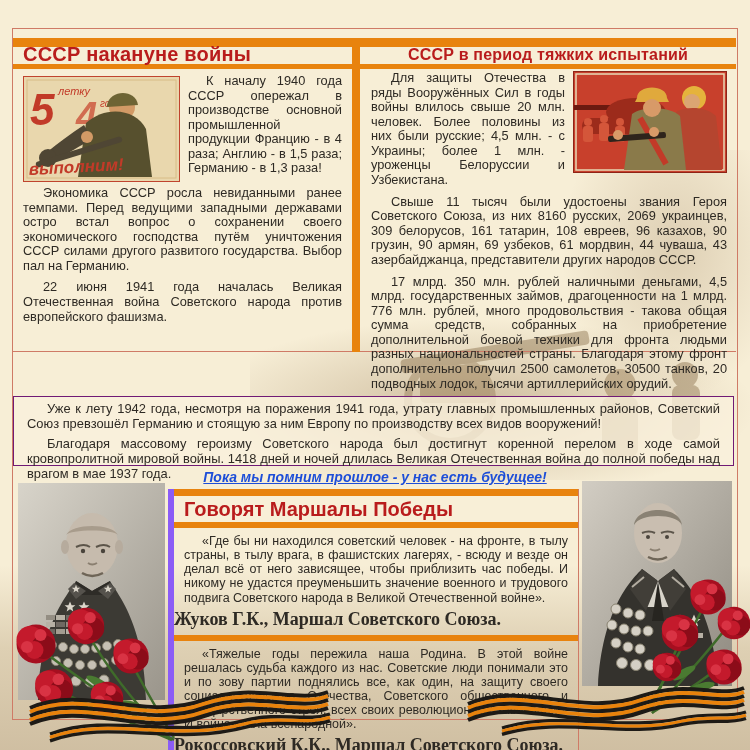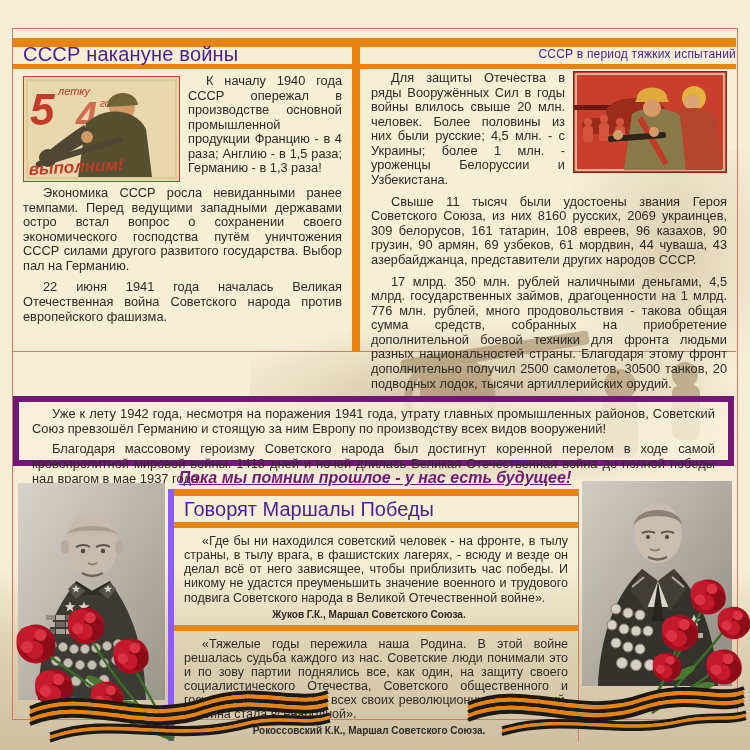--- a/index.html
+++ b/index.html
@@ -21,46 +21,46 @@
   
   .outer-border{left:12px;top:28px;width:724px;height:690px;border:1px solid #cf7a66;z-index:1;}
   .bar{background:#e8830e;z-index:2;}
   .top-bar{left:13px;top:38px;width:723px;height:9px;}
   .rule-left{left:13px;top:64px;width:339px;height:5px;}
   .rule-right{left:360px;top:64px;width:376px;height:5px;}
   .divider{left:352px;top:38px;width:8px;height:314px;}
   .col-bottom-l{left:13px;top:351px;width:339px;border-top:1px solid #cf7a66;z-index:1;}
   .col-bottom-r{left:360px;top:351px;width:376px;border-top:1px solid #cf7a66;z-index:1;}
   
-  h1,h2,h3{margin:0;font-weight:normal;color:#4c1d95;}
+  h1,h2,h3{margin:0;font-weight:bold;color:#b91c1c;}
   .headline-left{left:13px;top:44px;width:339px;font-size:20px;line-height:21px;padding-left:10px;z-index:2;letter-spacing:.2px;}
-  .headline-right{left:360px;top:44px;width:376px;font-size:12px;line-height:21px;text-align:right;z-index:2;letter-spacing:.2px;}
+  .headline-right{left:360px;top:44px;width:376px;font-size:16px;line-height:21px;text-align:center;z-index:2;letter-spacing:.2px;}
   
   .bodytext p{margin:0 0 7px 0;text-indent:20px;text-align:justify;font-size:12.8px;line-height:1.14;}
   .col-left-body{left:13px;top:72px;width:339px;padding:2px 10px 0 10px;box-sizing:border-box;z-index:2;}
   .col-right-body{left:360px;top:69px;width:376px;padding:2px 9px 0 11px;box-sizing:border-box;z-index:2;}
   .clear{clear:both;}
   
   .poster-worker{float:left;width:155px;height:104px;margin:2px 8px 4px 0;border:1px solid #c0442e;background:#e9d7ad;}
   .poster-tank{float:right;width:152px;height:100px;margin:0 0 6px 8px;border:1px solid #8f2417;background:#c8402c;}
   .poster-worker svg,.poster-tank svg{display:block;}
   
-  .mid-band{left:13px;top:396px;width:721px;height:70px;box-sizing:border-box;border:6px solid #701a75;
+  .mid-band{left:13px;top:396px;width:721px;height:70px;box-sizing:border-box;border:1px solid #701a75;
     background:rgba(250,241,220,.78);padding:5px 13px 0 13px;z-index:2;}
   .mid-band p{margin:0 0 5px 0;text-indent:20px;text-align:justify;font-size:12.9px;line-height:1.16;}
-  .slogan{left:0;top:469px;width:750px;text-align:center;font-size:16px;font-weight:bold;font-style:italic;
-    text-decoration:underline;color:#701a75;z-index:2;}
+  .slogan{left:0;top:469px;width:750px;text-align:center;font-size:14px;font-weight:bold;font-style:italic;
+    text-decoration:underline;color:#1d4ed8;z-index:2;}
   
   .marshals{left:168px;top:489px;width:411px;box-sizing:border-box;border-left:6px solid #8b5cf6;
     border-right:1px solid #cf7a66;z-index:2;}
   .marshals .hbar{height:7px;background:#e8830e;}
   .marshals .hbar2{height:6px;background:#e8830e;}
   .marshals h3{font-size:20px;line-height:24px;padding:1px 0 1px 10px;background:rgba(248,239,215,.85);}
   .marshals blockquote{margin:6px 10px 2px 10px;text-align:justify;font-size:12.5px;line-height:1.13;text-indent:18px;}
-  .marshals .sig{text-align:center;font-weight:bold;font-size:10px;padding:2px 14px 5px 0;}
+  .marshals .sig{text-align:left;font-weight:bold;font-size:18px;padding:2px 14px 5px 0;font-family:Liberation Serif, serif;}
   
   .portrait{z-index:3;}
   .portrait-left{left:18px;top:483px;width:147px;height:217px;}
   .portrait-right{left:582px;top:481px;width:150px;height:205px;}
   .deco{z-index:4;}
   .bouquet-left{left:-6px;top:598px;width:240px;height:150px;}
   .bouquet-right{left:612px;top:575px;width:140px;height:145px;}
   .ribbon-left{left:22px;top:682px;width:315px;height:64px;}
   .ribbon-right{left:462px;top:670px;width:288px;height:70px;}
 </style>

